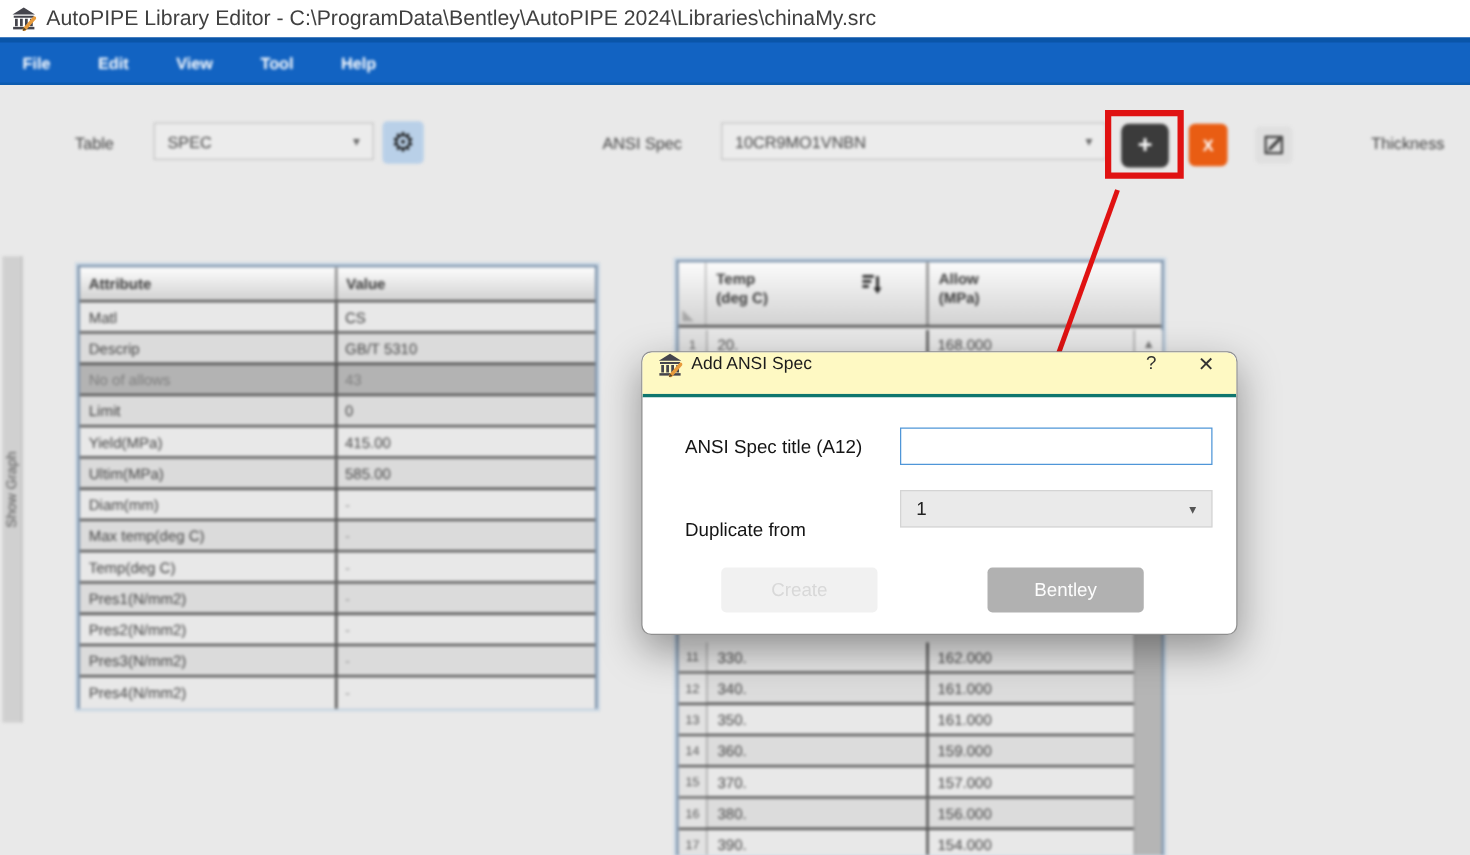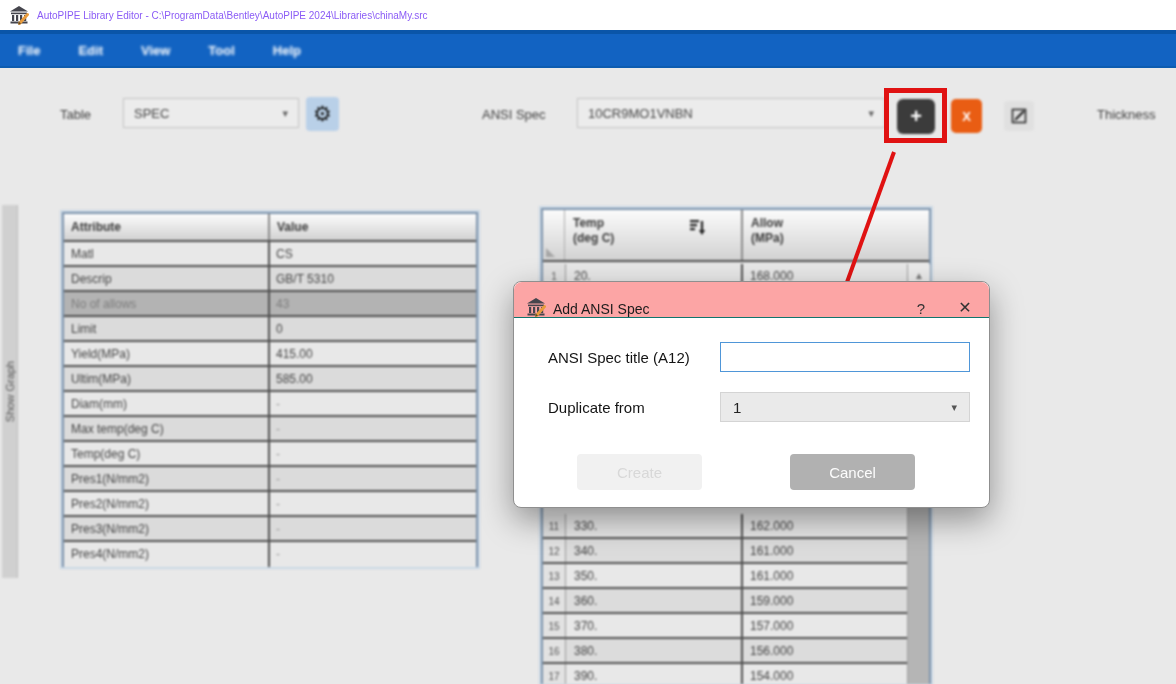--- a/index.html
+++ b/index.html
@@ -5,21 +5,21 @@
   * { margin:0; padding:0; box-sizing:border-box; }
   html,body { width:1176px; height:684px; overflow:hidden; }
   body { font-family:"Liberation Sans","DejaVu Sans",sans-serif; background:#e9e9e9; position:relative; }
 
   .window { position:absolute; inset:0; }
 
   
   .titlebar { position:absolute; left:0; top:0; width:1176px; height:30px; background:#ffffff;
               display:flex; align-items:center; padding-left:9px; }
   .titlebar .app-icon { width:20px; height:20px; margin-right:8px; }
-  .titlebar .title-text { font-size:10px; color:#8b5cf6; }
+  .titlebar .title-text { font-size:17px; color:#404040; }
 
   
   .menubar { position:absolute; left:0; top:30px; width:1176px; height:38px;
              background:#1263c2; border-top:4px solid #0a55a8; border-bottom:2px solid #0d5cb0;
              display:flex; align-items:center; padding-left:12px; gap:26px; }
   .menu-item { color:#ffffff; font-size:13px; font-weight:bold; filter:blur(1.4px); padding:2px 6px; }
 
   
   .client { position:absolute; left:0; top:68px; width:1176px; height:616px; background:#e9e9e9; }
   .client-inner { position:absolute; inset:0; filter:blur(1.3px); }
@@ -77,22 +77,22 @@
   .a-scroll .up-btn { width:22px; height:24px; background:#ececec; border-bottom:1px solid #bbb;
                       font-size:10px; color:#777; text-align:center; line-height:24px; }
 
   
   .hl-box { position:absolute; left:884px; top:88px; width:63px; height:55px; border:5px solid #e01212; }
   .anno-svg { position:absolute; left:0; top:0; width:1176px; height:684px; pointer-events:none; }
 
   
   .dialog { position:absolute; left:513px; top:281px; width:477px; height:227px; background:#ffffff;
             border:1px solid #8f8f8f; border-radius:8px; box-shadow:0 12px 32px rgba(0,0,0,.38); }
-  .dlg-titlebar { height:36px; background:#fca5a5; border-radius:8px 8px 0 0; border-bottom:1px solid #0f766e;
-                  display:flex; align-items:flex-end; padding-left:12px; }
+  .dlg-titlebar { height:36px; background:#fef9c3; border-radius:8px 8px 0 0; border-bottom:3px solid #0f766e;
+                  display:flex; align-items:flex-start; padding-left:12px; }
   .dlg-titlebar .dlg-icon { width:20px; height:20px; margin-right:7px; }
   .dlg-title { font-size:14px; color:#1c1c1c; }
   .dlg-help { margin-left:auto; width:40px; text-align:center; font-size:15px; color:#333; }
   .dlg-close { width:48px; text-align:center; font-size:16px; color:#333; }
   .dlg-field-label { position:absolute; left:34px; font-size:15px; color:#141414; }
   .dlg-input { position:absolute; left:206px; top:60px; width:250px; height:30px;
                border:1px solid #4f96d8; background:#fff; font-size:14px; padding:0 8px;
                font-family:"Liberation Sans","DejaVu Sans",sans-serif; outline:none; }
   .dlg-select { position:absolute; left:206px; top:110px; width:250px; height:30px; background:#eaeaea;
                 border:1px solid #d4d4d4; display:flex; align-items:center; padding:0 12px; font-size:15px; color:#222; }
@@ -319,23 +319,23 @@
         <polygon points="9.2,19.8 12,18.6 9.8,16.8" fill="#5a4a2a"></polygon>
       </svg>
       <span class="dlg-title">Add ANSI Spec</span>
       <span class="dlg-help">?</span>
       <span class="dlg-close">✕</span>
     </div>
 
     <span class="dlg-field-label" style="top:67px;text-align:right;">ANSI Spec title (A12)</span>
     <input class="dlg-input" type="text" value="" style="">
 
-    <span class="dlg-field-label" style="top:117px;">Duplicate from</span>
+    <span class="dlg-field-label" style="top:134px;">Duplicate from</span>
     <div class="dlg-select">
       <span>1</span>
       <span class="chev">▾</span>
     </div>
 
     <button class="dlg-btn btn-create" disabled="">Create</button>
-    <button class="dlg-btn btn-cancel">Cancel</button>
+    <button class="dlg-btn btn-cancel">Bentley</button>
   </div>
 
 </div>
 
 </body></html>

